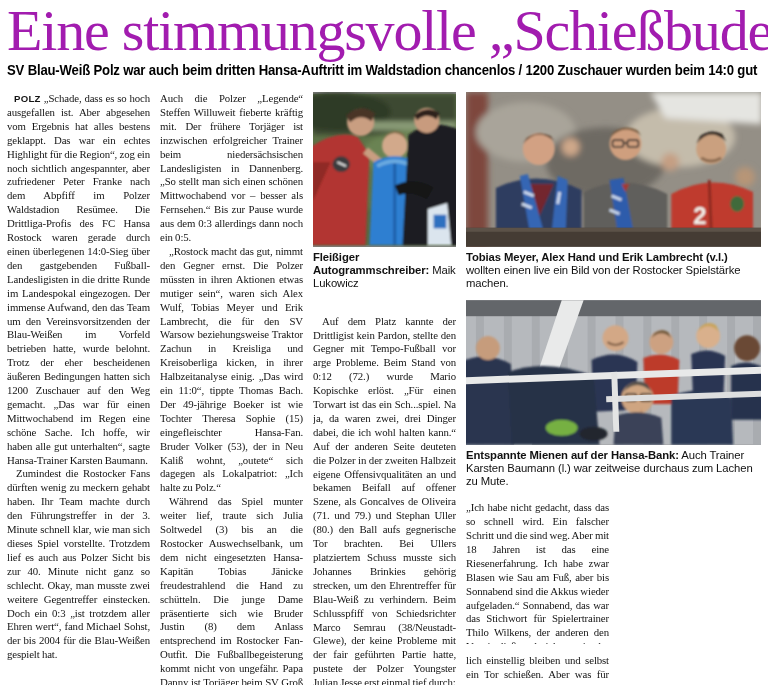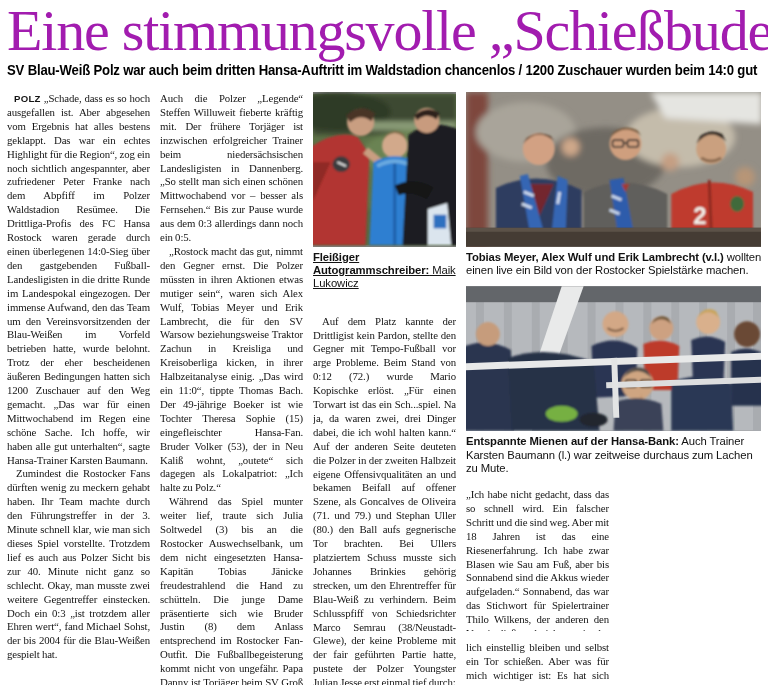--- a/index.html
+++ b/index.html
@@ -71,21 +71,21 @@
   .photo { display: block; width: 100%; background: #888; }
   .caption {
     font-family: "Liberation Sans", sans-serif;
     font-size: 11.3px;
     line-height: 13.2px;
     letter-spacing: -0.1px;
     color: #111;
     margin: 4px 0 0 0;
   }
   .caption b { font-weight: 700; }
-  .caption-gap { margin-bottom: 16px; text-decoration: underline; }
+  .caption-gap { margin-bottom: 16px; }
   .photo3-block { margin-top: 9px; }
   .text-after-photo { margin-top: 24px; }
   .two-col-text { display: flex; gap: 10px; margin-top: 13px; height: 196px; overflow: hidden; flex-direction: column; }
   .two-col-text .subcol { width: 143px; flex: 0 0 143px; overflow: hidden; }
 </style>
 </head>
 <body>
 
 <div class="page">
 
@@ -194,21 +194,21 @@
           <path d="M244,88 L246,140" stroke="#8e2b20" stroke-width="3"></path>
           <circle cx="246" cy="57" r="15" fill="#caa07f"></circle>
           <path d="M231,52 Q246,34 261,50 L257,42 Q246,36 235,44 Z" fill="#2f2620"></path>
           <path d="M236,66 Q246,72 256,66" stroke="#8a6a50" stroke-width="3" fill="none"></path>
           <text x="228" y="132" font-family="Liberation Sans, sans-serif" font-size="24" font-weight="bold" fill="#f3f0ea">2</text>
           <ellipse cx="272" cy="112" rx="7" ry="8" fill="#3f6b3a"></ellipse>
         </g>
         <rect y="136" width="297" height="19" fill="#453c34"></rect>
         <rect y="136" width="297" height="4" fill="#5c5248"></rect>
       </svg>
-      <p class="caption"><b>Tobias Meyer, Alex Wulf und Erik Lambrecht (v.l.)</b><span> wollten einen live ein Bild von der Rostocker Spielstärke machen.</span></p>
+      <p class="caption"><b>Tobias Meyer, Alex Hand und Erik Lambrecht (v.l.)</b><span> wollten einen live ein Bild von der Rostocker Spielstärke machen.</span></p>
 
       <svg class="photo photo3-block" width="296" height="145" viewBox="0 0 297 145" aria-hidden="true">
         <rect width="297" height="145" fill="#b6b9bd"></rect>
         <g opacity="0.8">
           <rect x="10" width="8" height="145" fill="#a6a9ae"></rect>
             <rect x="38" width="8" height="145" fill="#a6a9ae"></rect>
           <rect x="66" width="8" height="145" fill="#a6a9ae"></rect>
             <rect x="94" width="8" height="145" fill="#a6a9ae"></rect>
           <rect x="122" width="8" height="145" fill="#a6a9ae"></rect>
             <rect x="150" width="8" height="145" fill="#a6a9ae"></rect>

